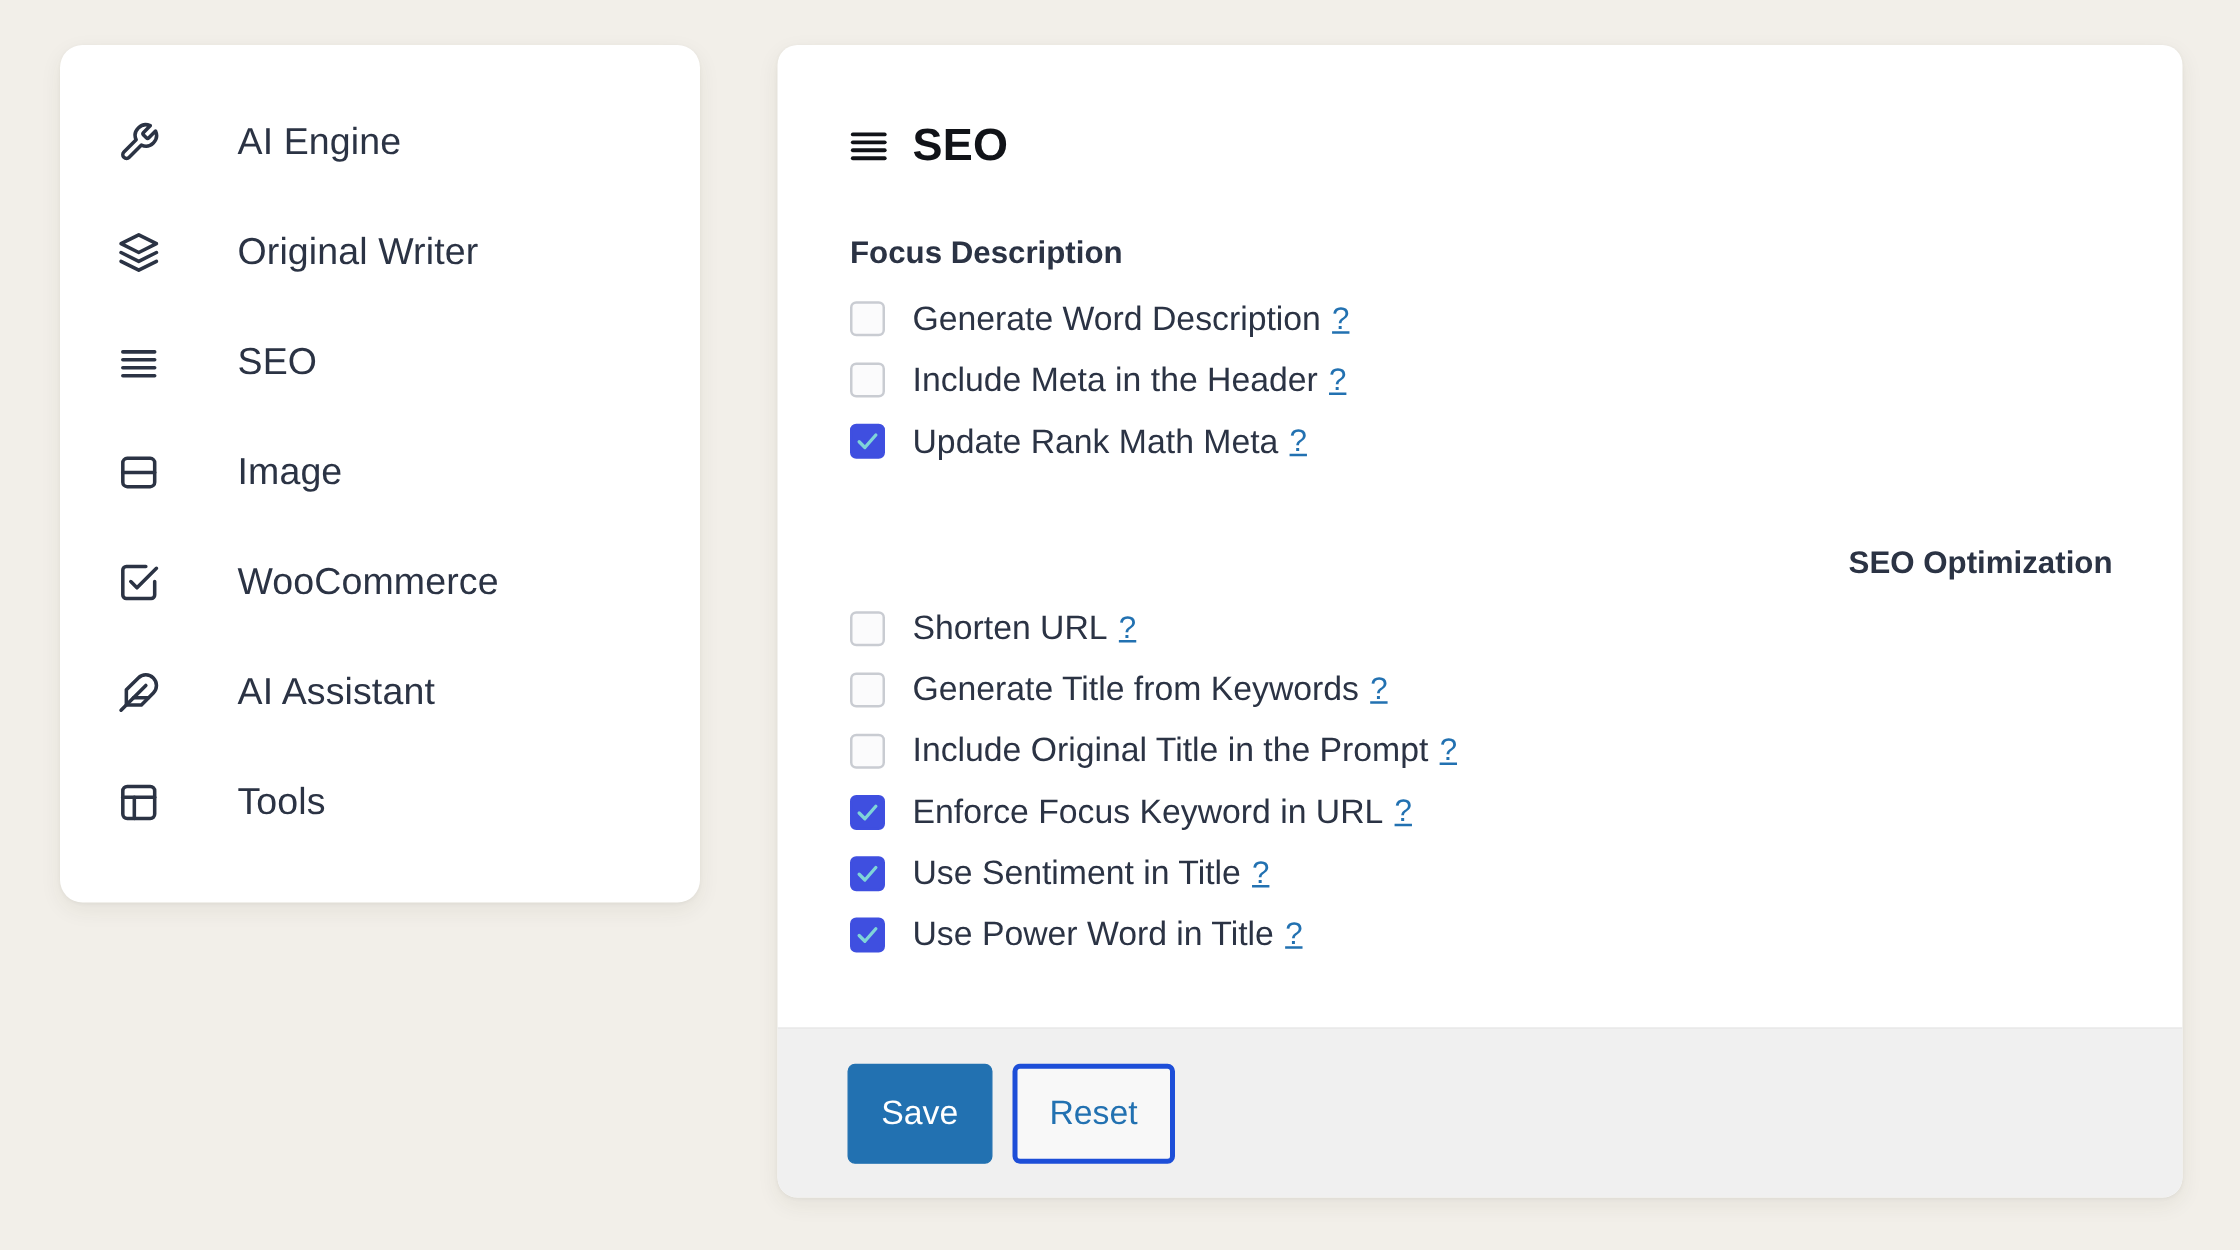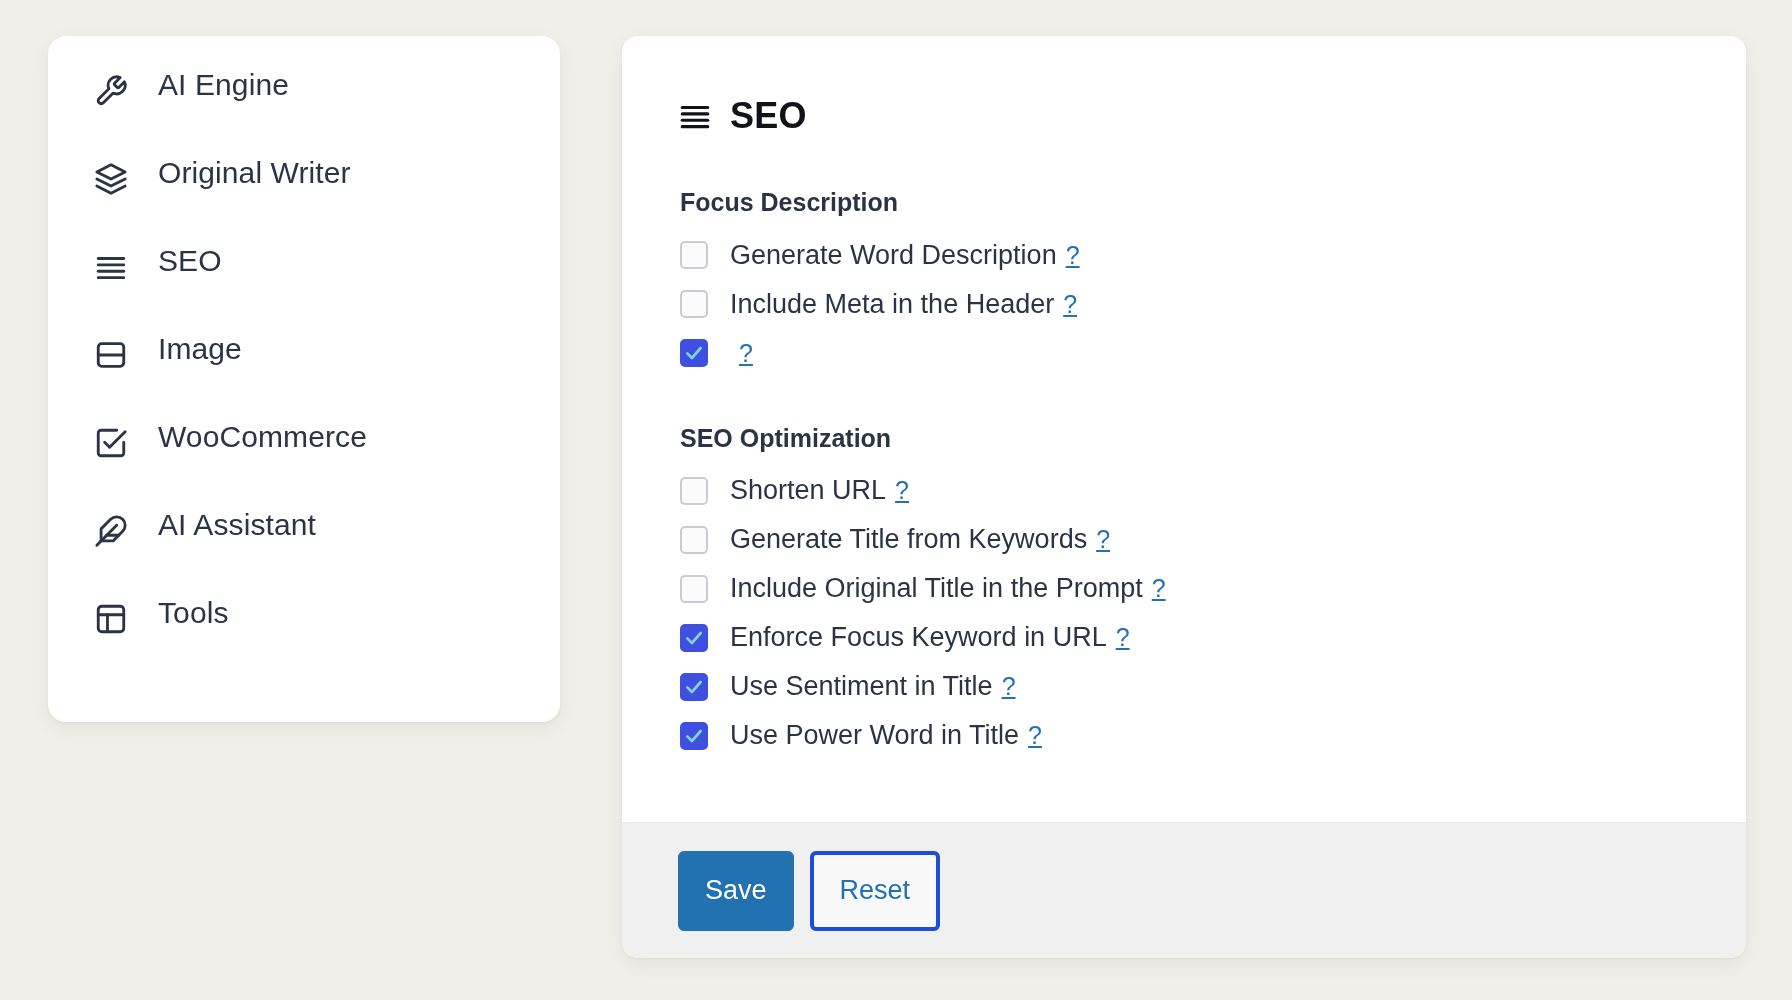--- a/index.html
+++ b/index.html
@@ -28,24 +28,25 @@
     top: 36px;
     width: 512px;
     background: #ffffff;
     border-radius: 18px;
     box-shadow: 0 6px 18px rgba(60, 50, 35, 0.07), 0 1px 3px rgba(60,50,35,0.05);
     padding: 34px 0 36px 0;
     box-sizing: border-box;
   }
   .nav-item {
     display: flex;
-    align-items: flex-start;
+    align-items: center;
     height: 88px;
     padding-left: 42px;
     cursor: pointer;
+    gap: 32px;
   }
   .nav-icon {
     width: 42px;
     height: 42px;
     flex: 0 0 42px;
     display: flex;
     align-items: center;
     justify-content: center;
     color: #2b3344;
     margin-right: 26px;
@@ -97,21 +98,21 @@
     letter-spacing: 0.2px;
   }
 
   .section-title {
     font-size: 25px;
     font-weight: bold;
     color: #2b3344;
     margin: 0 0 12px 2px;
     line-height: 1.3;
   }
-  .section + .section { margin-top: 44px; }
+  .section + .section { margin-top: 56px; text-align: right; }
 
   .check-row {
     display: flex;
     align-items: center;
     height: 49px;
     padding-left: 2px;
   }
   .cbox {
     width: 28px;
     height: 28px;
@@ -295,20 +296,21 @@
           <span class="check-label">Include Meta in the Header</span>
           <span class="help-link">?</span>
         </div>
 
         <div class="check-row">
           <span class="cbox on">
             <svg width="20" height="20" viewBox="0 0 24 24" fill="none" stroke="#7fd4d8" stroke-width="3.2" stroke-linecap="round" stroke-linejoin="round">
               <polyline points="4 12.5 9.5 18 20 6"></polyline>
             </svg>
           </span>
+          <span class="check-label">Update Rank Math Meta</span>
           <span class="help-link">?</span>
         </div>
       </div>
 
       <div class="section">
         <div class="section-title">SEO Optimization</div>
 
         <div class="check-row">
           <span class="cbox off"></span>
           <span class="check-label">Shorten URL</span>

